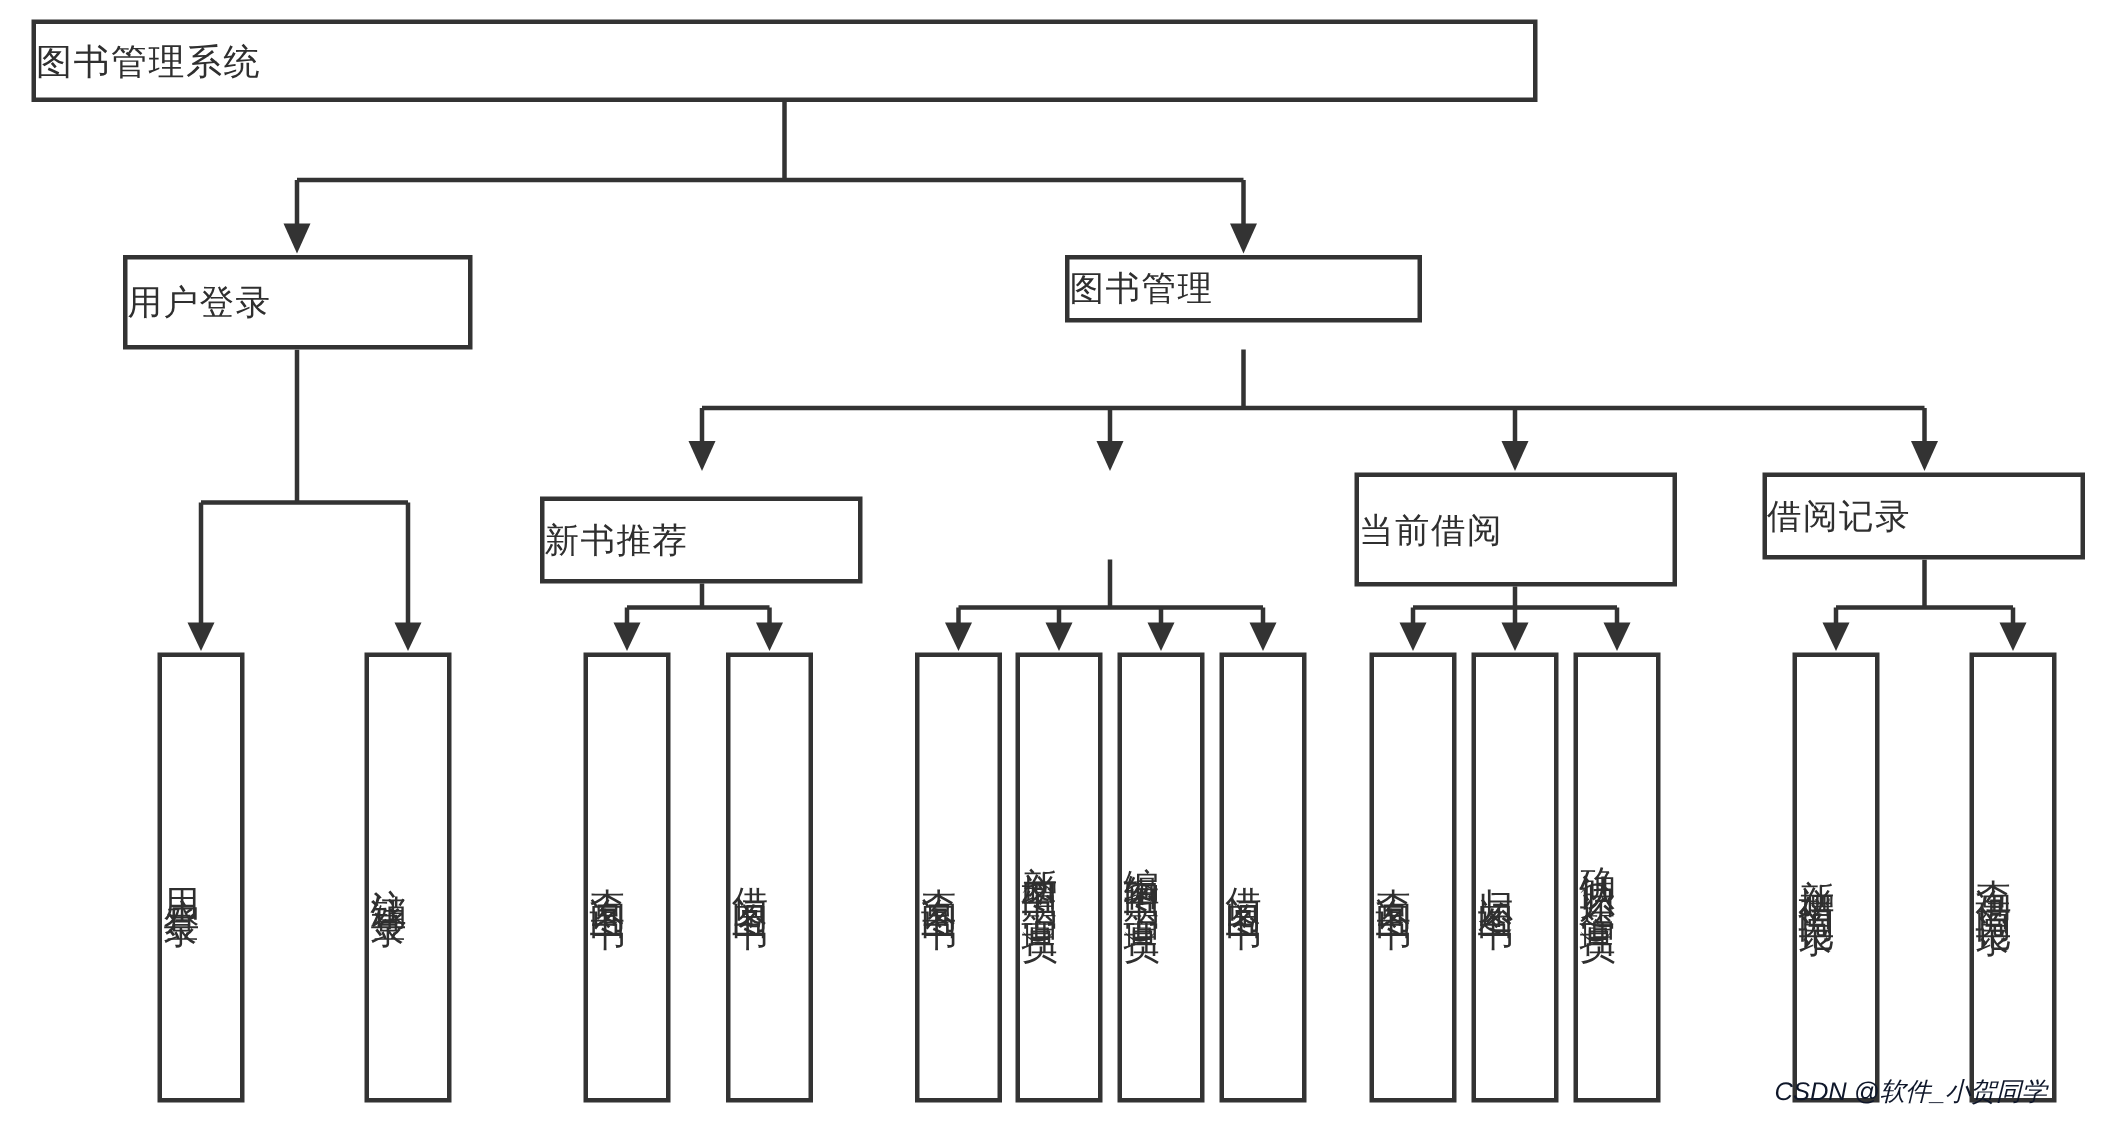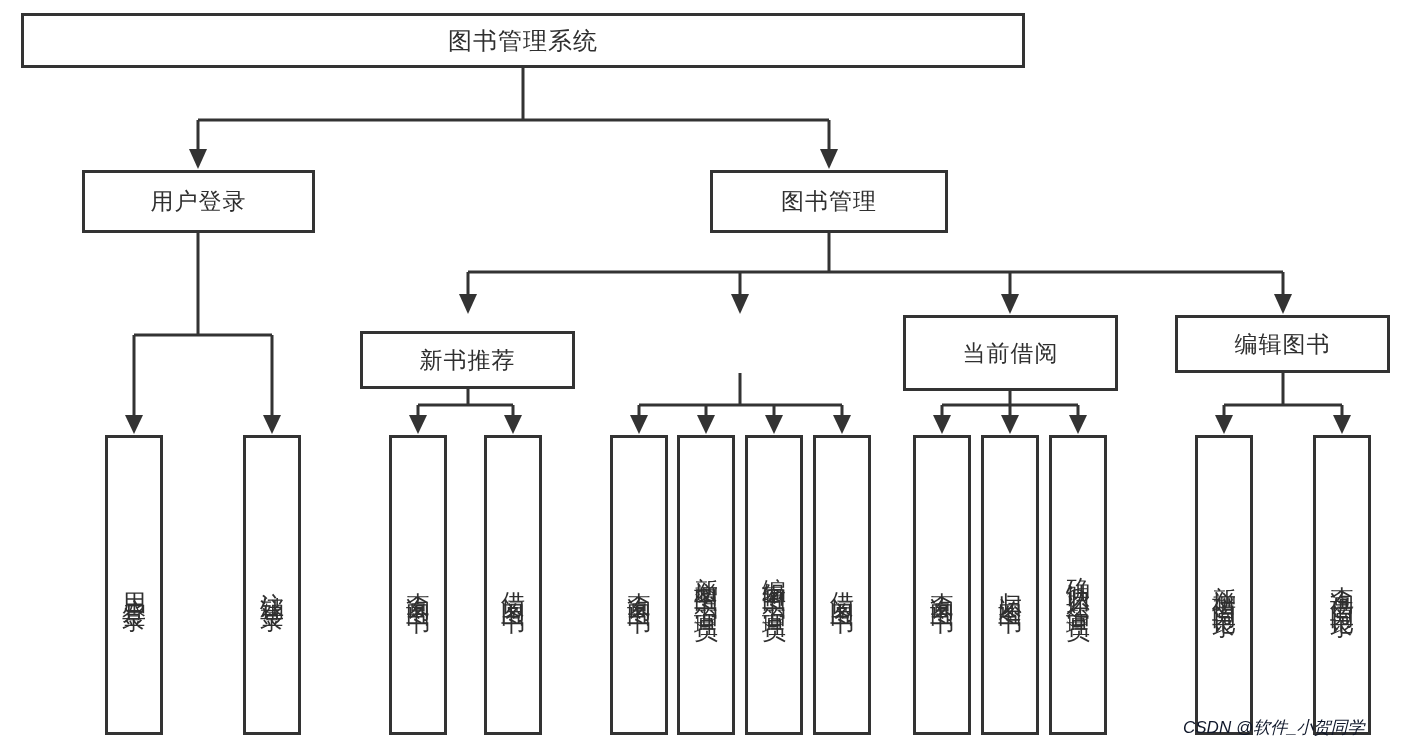--- a/index.html
+++ b/index.html
@@ -11,21 +11,20 @@
     font-family: "Liberation Sans", sans-serif;
     overflow: hidden;
   }
   .box {
     position: absolute;
     box-sizing: border-box;
     border: 3px solid #333333;
     background: #ffffff;
     display: flex;
     align-items: center;
-    justify-content: center;
     color: #2f2f2f;
   }
   .box.h span {
     font-size: 23px;
     letter-spacing: 1px;
     white-space: nowrap;
   }
   .box.root span { font-size: 24px; }
   .box.v span {
     writing-mode: vertical-rl;
@@ -96,32 +95,32 @@
     <polygon points="1333,415 1351,415 1342,434"></polygon>
   </svg>
 
   <div class="box h root" style="left:21px; top:13px; width:1004px; height:55px;">
     <span>图书管理系统</span>
   </div>
 
   <div class="box h" style="left:82px; top:170px; width:233px; height:63px;">
     <span>用户登录</span>
   </div>
-  <div class="box h" style="left:710px; top:170px; width:238px; height:63px;">
+  <div class="box h" style="left:710px; top:170px; width:238px; height:45px;">
     <span>图书管理</span>
   </div>
 
   <div class="box h" style="left:360px; top:315px; width:215px; height:58px;margin-top:16px;">
     <span>新书推荐</span>
   </div>
   <div class="box h" style="left:903px; top:315px; width:215px; height:76px;">
     <span>当前借阅</span>
   </div>
   <div class="box h" style="left:1175px; top:315px; width:215px; height:58px;">
-    <span>编辑图书</span>
+    <span>借阅记录</span>
   </div>
 
   <div class="box v" style="left:105px; top:435px; width:58px; height:300px;">
     <span>用户登录</span>
   </div>
   <div class="box v" style="left:243px; top:435px; width:58px; height:300px;">
     <span>注销登录</span>
   </div>
 
   <div class="box v" style="left:389px; top:435px; width:58px; height:300px;">

